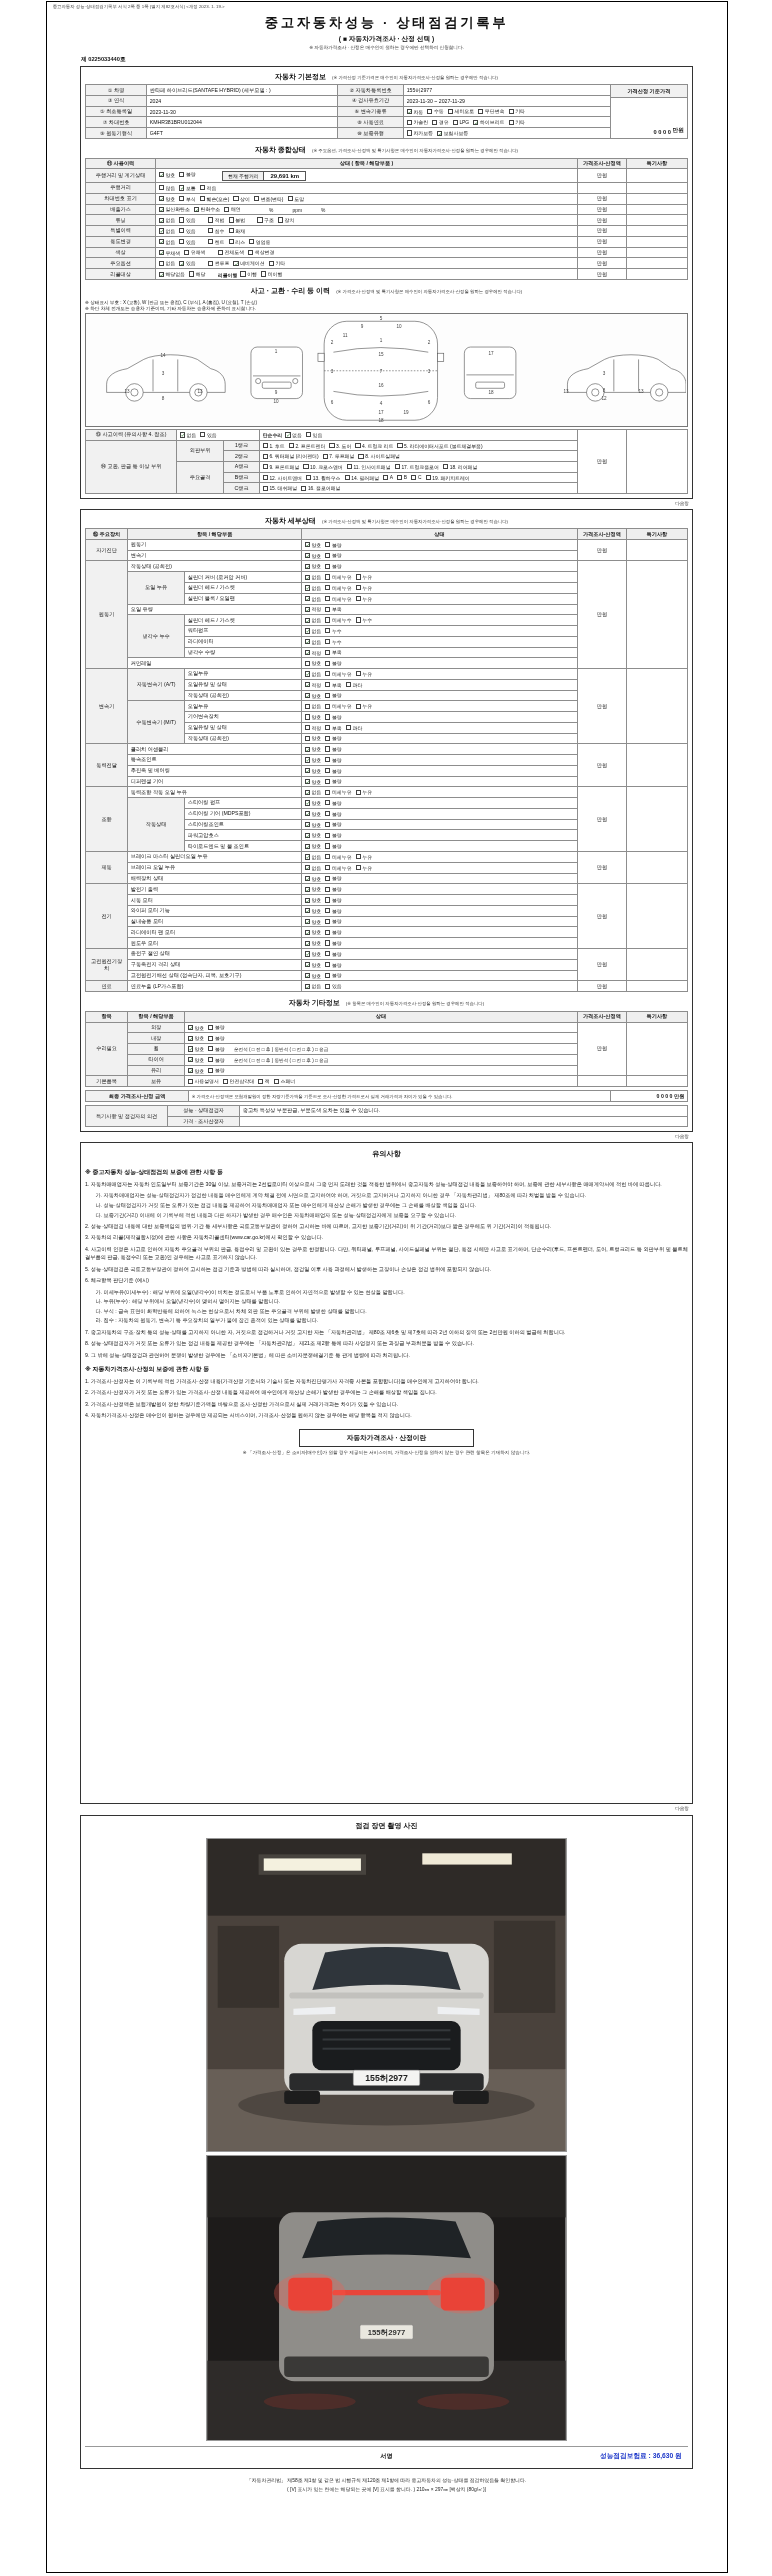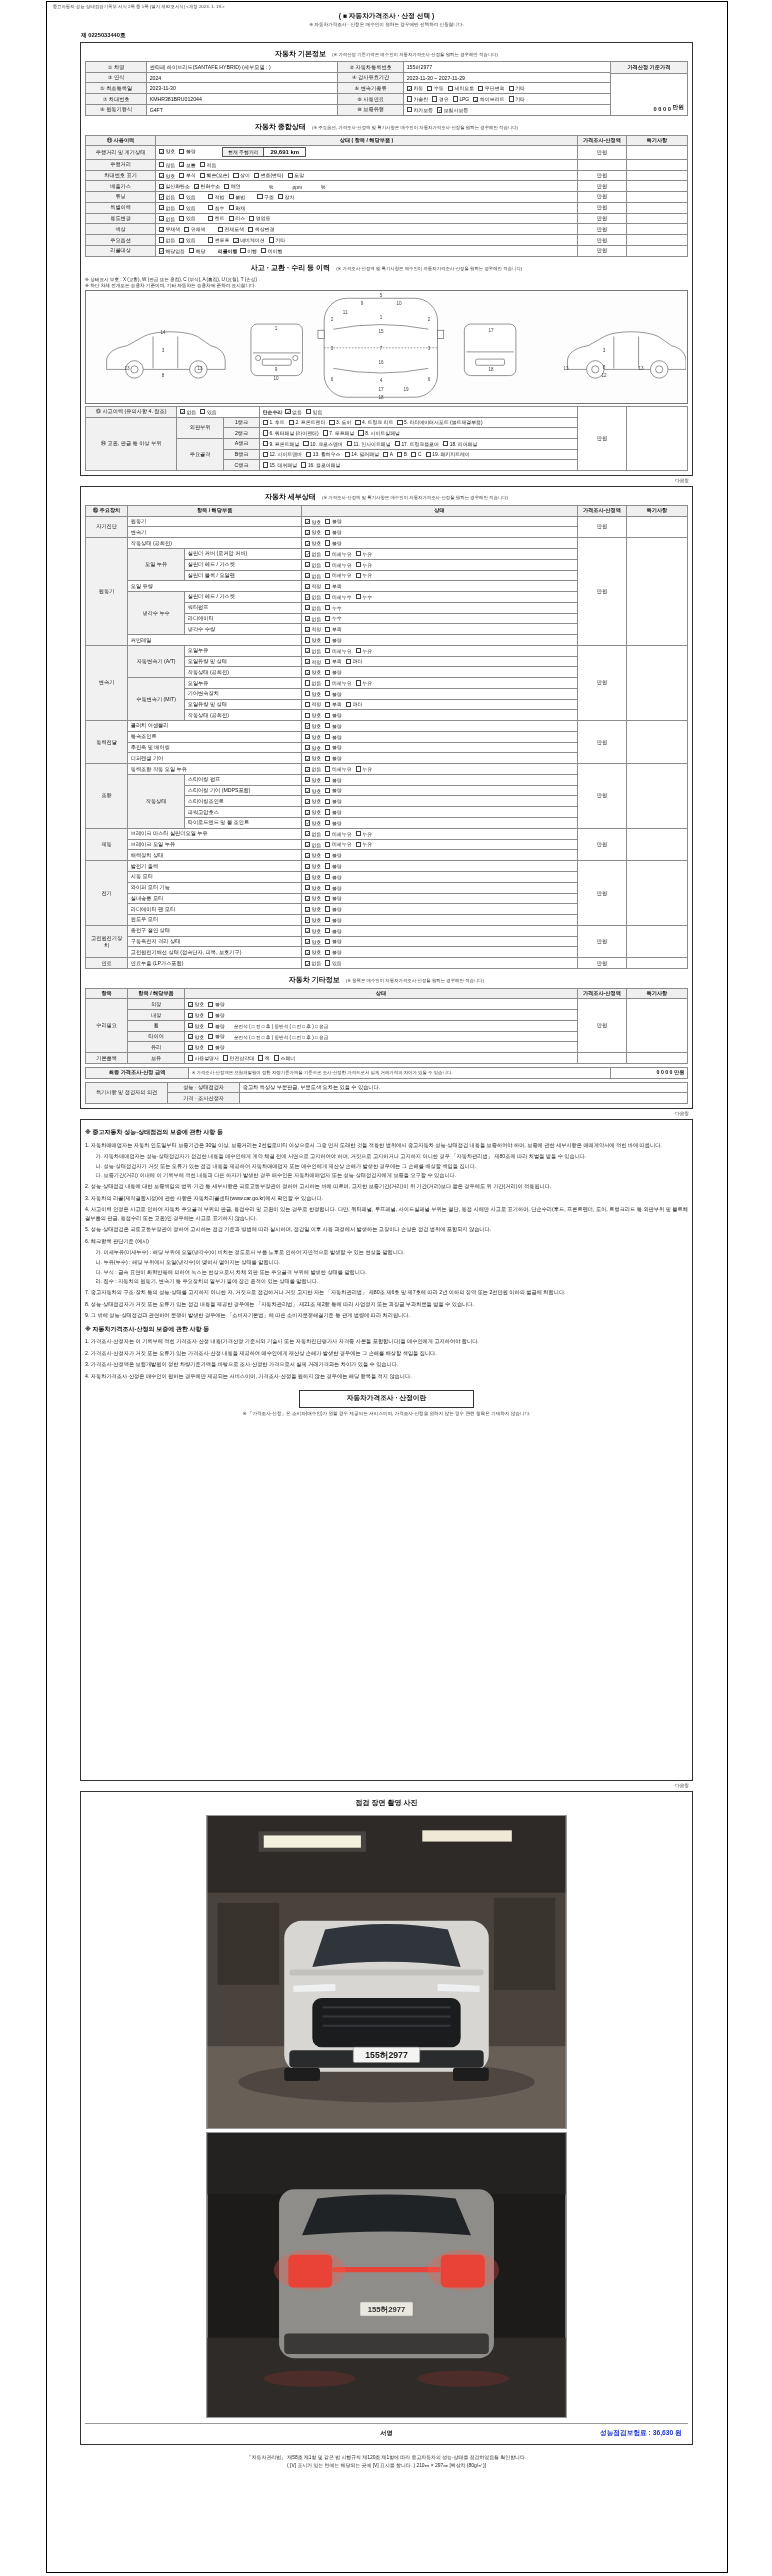--- a/index.html
+++ b/index.html
@@ -76,20 +76,21 @@
 
   .footer { text-align:center; font-size:4.9px; color:#222; margin-top:8.2px; line-height:1.8; }
 </style>
 </head>
 <body>
 
 <div class="page">
   <div class="topnote">중고자동차 성능·상태점검기록부 서식 2쪽 중 1쪽 (별지 제82호서식) &lt;개정 2023. 1. 19.&gt;</div>
 
   <div class="inner">
+    <div class="h-title">중고자동차성능 · 상태점검기록부</div>
     <div class="h-sub">( ■ 자동차가격조사 · 산정 선택 )</div>
     <div class="h-note">※ 자동차가격조사 · 산정은 매수인이 원하는 경우에만 선택하여 신청합니다.</div>
     <div class="docno">제 0225033440호</div>
 
     <div class="sheet">
 
       <div class="sechead">
         <span>자동차 기본정보</span>
         <span class="note">(※ 가격산정 기준가격은 매수인이 자동차가격조사·산정을 원하는 경우에만 적습니다)</span>
       </div>
@@ -1227,20 +1228,21 @@
             <tr>
               <td class="lab">가격 · 조사산정자</td>
               <td></td>
             </tr>
           </tbody>
       </table>
     </div>
     <div class="nextpg">다음장</div>
 
     <div class="sheet" style="min-height:662px">
+      <div class="noticetitle">유의사항</div>
       <div id="notices-body">
           <div class="nt-h">※ 중고자동차 성능·상태점검의 보증에 관한 사항 등</div>
           <div class="nt-p">1. 자동차매매업자는 자동차 인도일부터 보증기간은 30일 이상, 보증거리는 2천킬로미터 이상으로서 그중 먼저 도래한 것을 적용한 범위에서 중고자동차 성능·상태점검 내용을 보증하여야 하며, 보증에 관한 세부사항은 매매계약서에 적힌 바에 따릅니다.</div>
           <div class="nt-s">가. 자동차매매업자는 성능·상태점검자가 점검한 내용을 매수인에게 계약 체결 전에 서면으로 고지하여야 하며, 거짓으로 고지하거나 고지하지 아니한 경우 「자동차관리법」 제80조에 따라 처벌을 받을 수 있습니다.</div>
           <div class="nt-s">나. 성능·상태점검자가 거짓 또는 오류가 있는 점검 내용을 제공하여 자동차매매업자 또는 매수인에게 재산상 손해가 발생한 경우에는 그 손해를 배상할 책임을 집니다.</div>
           <div class="nt-s">다. 보증기간(거리) 이내에 이 기록부에 적힌 내용과 다른 하자가 발생한 경우 매수인은 자동차매매업자 또는 성능·상태점검자에게 보증을 요구할 수 있습니다.</div>
           <div class="nt-p">2. 성능·상태점검 내용에 대한 보증책임의 범위·기간 등 세부사항은 국토교통부장관이 정하여 고시하는 바에 따르며, 고지한 보증기간(거리)이 위 기간(거리)보다 짧은 경우에도 위 기간(거리)이 적용됩니다.</div>
           <div class="nt-p">3. 자동차의 리콜(제작결함시정)에 관한 사항은 자동차리콜센터(www.car.go.kr)에서 확인할 수 있습니다.</div>
           <div class="nt-p">4. 사고이력 인정은 사고로 인하여 자동차 주요골격 부위의 판금, 용접수리 및 교환이 있는 경우로 한정합니다. 다만, 쿼터패널, 루프패널, 사이드실패널 부위는 절단, 용접 시에만 사고로 표기하며, 단순수리(후드, 프론트펜더, 도어, 트렁크리드 등 외판부위 및 볼트체결부품의 판금, 용접수리 또는 교환)인 경우에는 사고로 표기하지 않습니다.</div>
           <div class="nt-p">5. 성능·상태점검은 국토교통부장관이 정하여 고시하는 점검 기준과 방법에 따라 실시하며, 점검일 이후 사용 과정에서 발생하는 고장이나 손상은 점검 범위에 포함되지 않습니다.</div>

